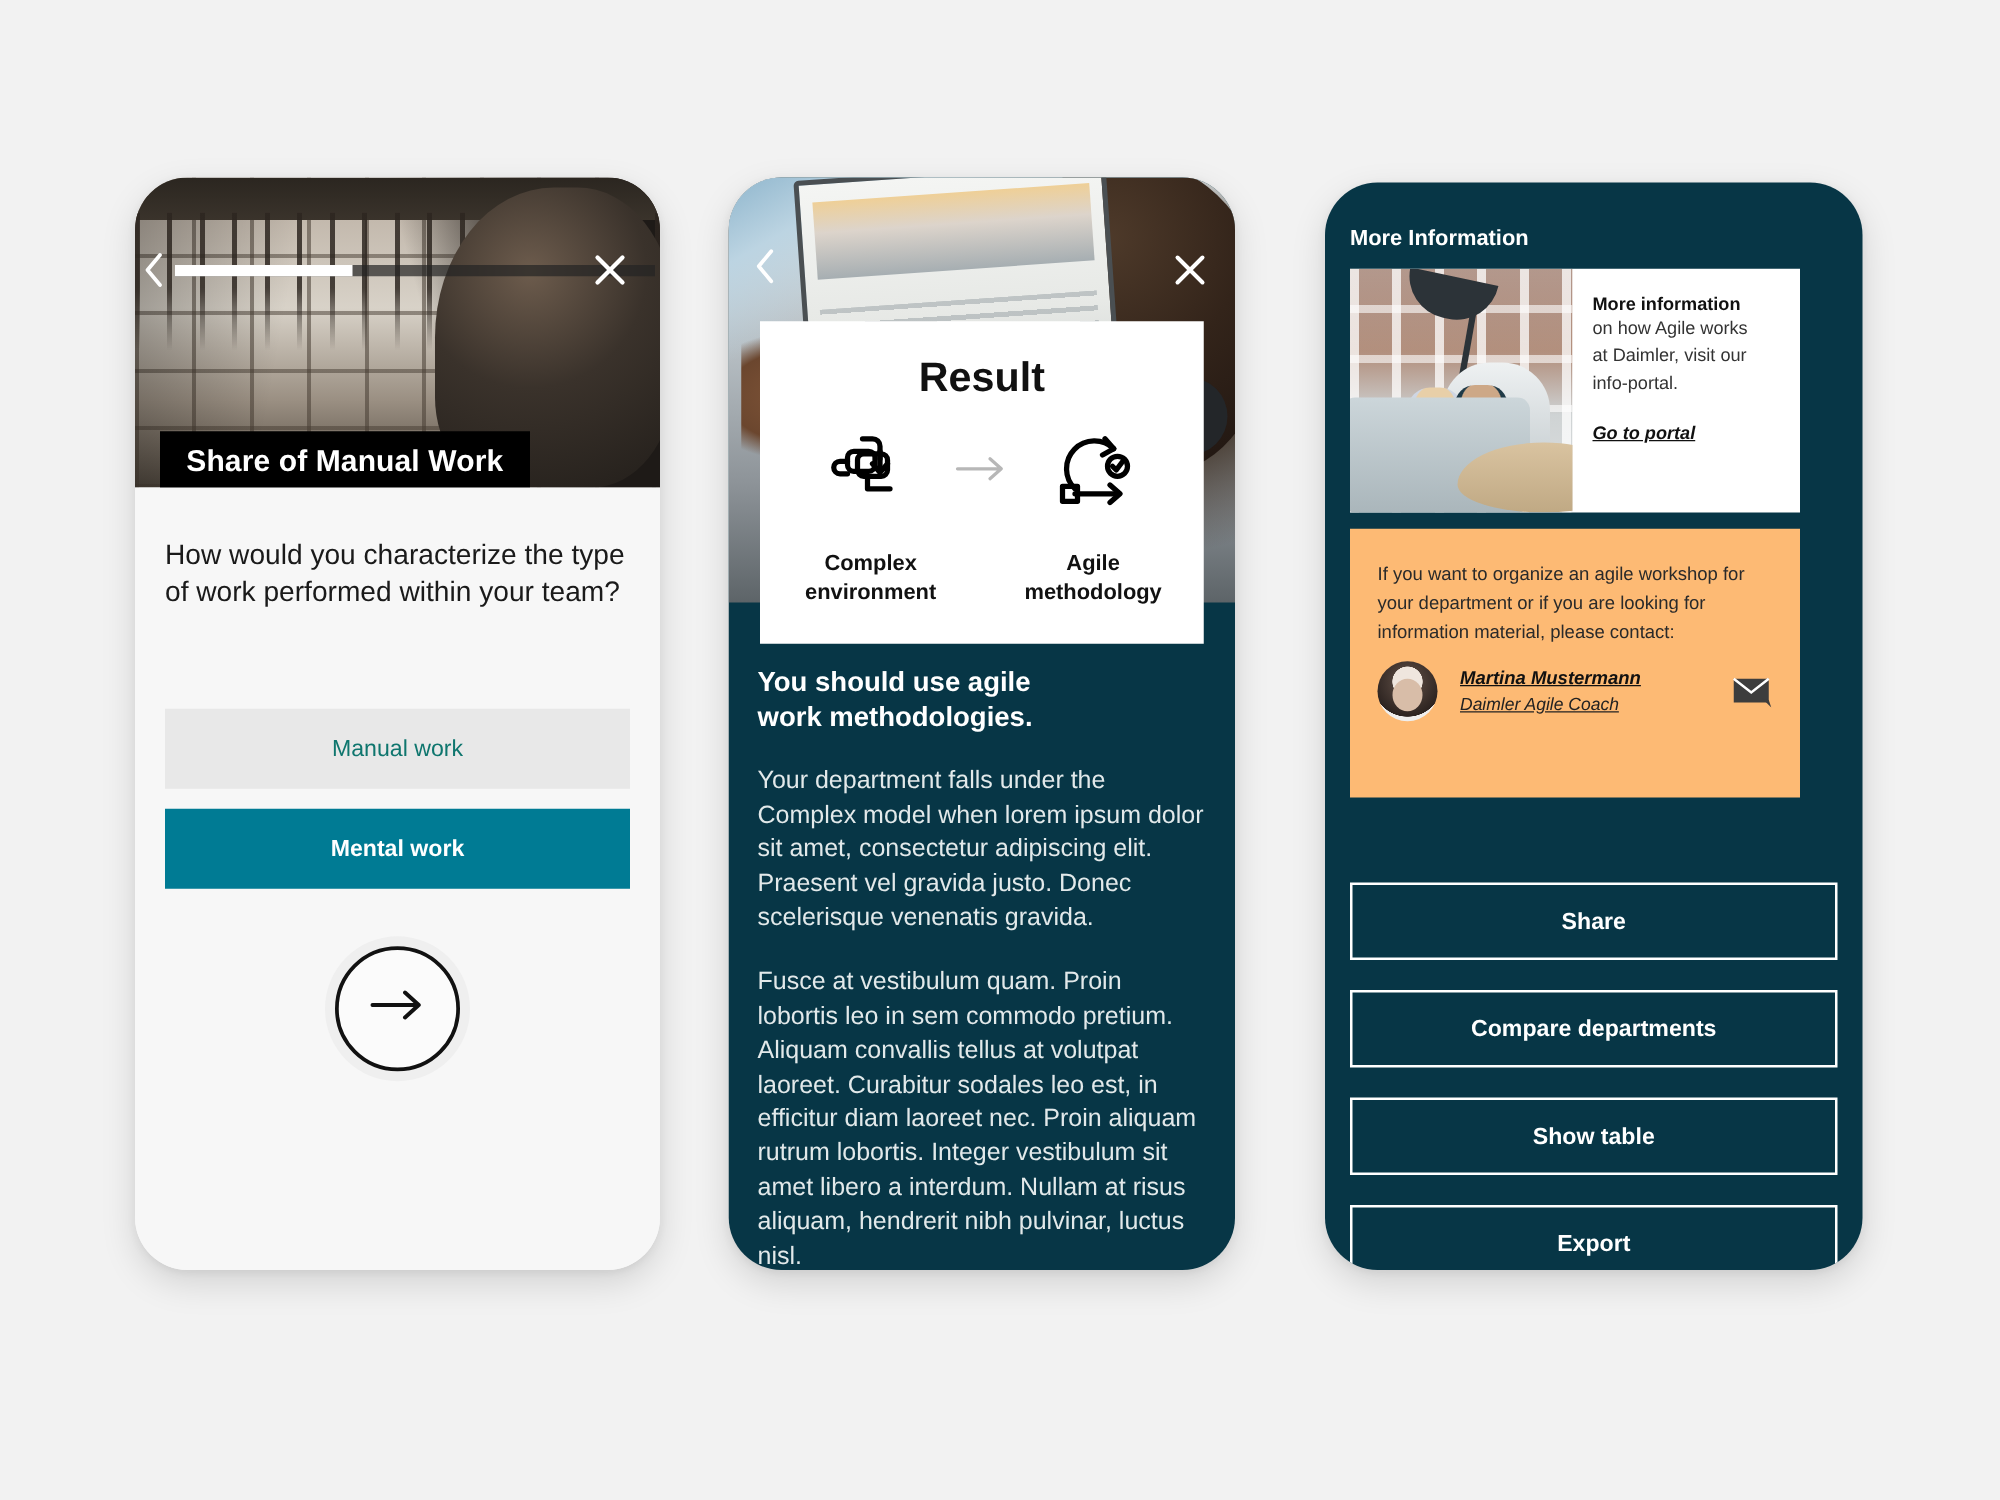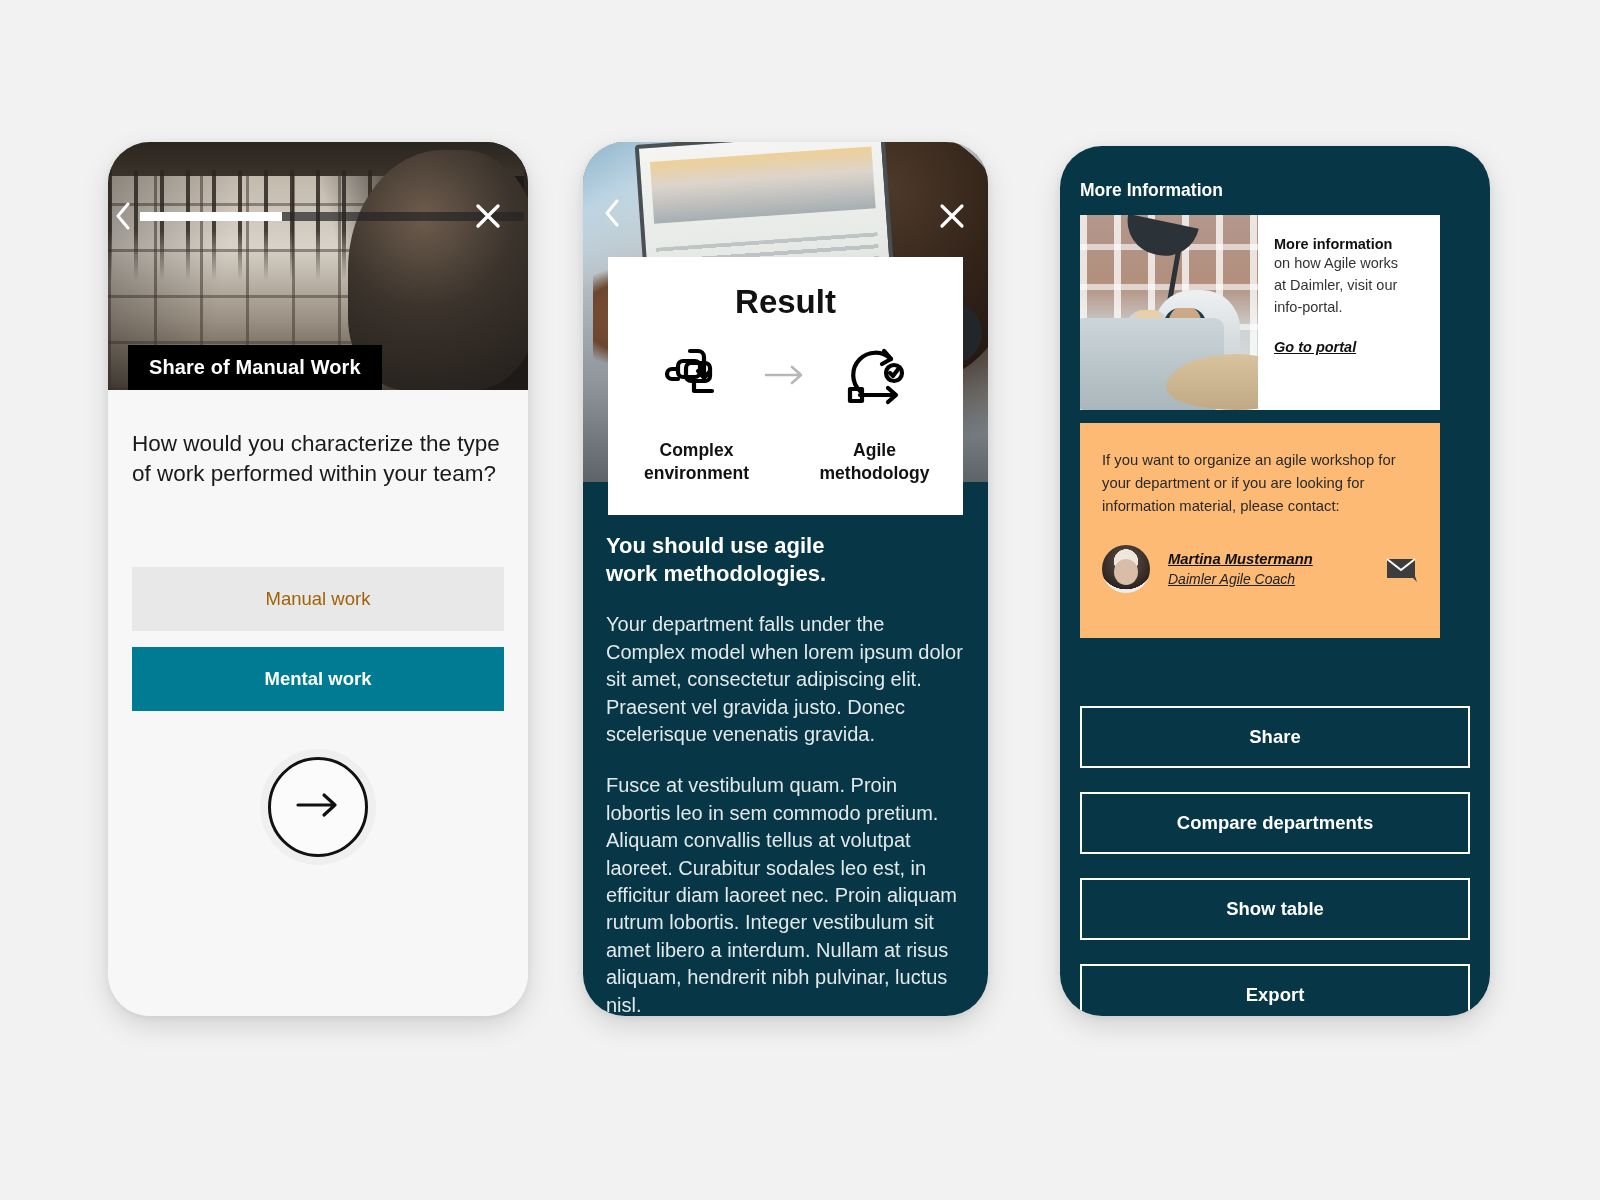--- a/index.html
+++ b/index.html
@@ -106,30 +106,30 @@
   
   .p1-topbar{ position:absolute; left:0; top:57px; width:100%; height:34px; display:flex; align-items:center; }
   .nav-chevron{ width:30px; display:flex; justify-content:center; color:#fff; }
   .progress-track{ flex:1; height:9px; background:rgba(35,35,35,.70); margin:0 4px 0 2px; }
   .progress-fill{ height:100%; background:#fff; }
   .close-btn{ position:absolute; right:22px; top:56px; width:36px; height:36px;
     display:flex; align-items:center; justify-content:center; }
 
   .title-badge{
     position:absolute; left:20px; top:203px;
-    background:#000; color:#fff; font-weight:bold; font-size:20px;
+    background:#000; color:#fff; font-weight:bold; font-size:24px;
     padding:11px 21px 12px 21px; letter-spacing:.1px;
   }
   .p1-body{ position:absolute; left:0; top:248px; width:100%; bottom:0; background:#f7f7f7; }
   .question{ margin:39px 24px 0 24px; font-size:22.5px; line-height:1.33; color:#1a1a1a; }
 
   .options{ margin:78px 24px 0 24px; }
   .option{
     height:64px; display:flex; align-items:center; justify-content:center;
-    background:#e8e8e8; color:#a16207; font-size:18.5px; margin-bottom:16px;
+    background:#e8e8e8; color:#0f766e; font-size:18.5px; margin-bottom:16px;
   }
   .option.selected{ background:#007b94; color:#fff; font-weight:bold; }
 
   .next-wrap{ display:flex; justify-content:center; margin-top:38px; }
   .next-halo{ width:116px; height:116px; border-radius:50%; background:#efefef;
     display:flex; align-items:center; justify-content:center; }
   .next-btn{ width:100px; height:100px; border-radius:50%; background:#fbfbfb;
     border:3px solid #111; display:flex; align-items:center; justify-content:center; }
 
   
@@ -161,21 +161,21 @@
   .card-info-photo{ width:178px; height:100%; position:relative; overflow:hidden; }
   .card-info-text{ flex:1; padding:21px 14px 0 16px; }
   .ci-strong{ font-size:14.5px; font-weight:bold; color:#111; }
   .ci-line{ font-size:14.5px; color:#333; line-height:1.53; }
   .ci-link{ margin-top:20px; font-size:14.5px; font-weight:bold; font-style:italic;
     color:#111; text-decoration:underline; display:inline-block; }
 
   .card-contact{ position:absolute; left:20px; top:277px; width:360px; height:215px;
     background:#fdba74; padding:26px 20px 0 22px; }
   .cc-text{ font-size:14.8px; color:#2a2a2a; line-height:1.57; }
-  .cc-person{ display:flex; align-items:center; margin-top:26px; }
+  .cc-person{ display:flex; align-items:center; margin-top:10px; }
   .avatar{ width:48px; height:48px; border-radius:50%; overflow:hidden; flex:0 0 48px;
     background:radial-gradient(circle at 50% 34%, #efe6de 0 30%, #4c3e37 31%, #2c2320 70%, #efeeed 71%);
     position:relative; }
   .avatar:after{ content:""; position:absolute; left:12px; top:14px; width:24px; height:26px;
     border-radius:50%; background:#d8bda8; }
   .cc-meta{ margin-left:18px; }
   .cc-name{ font-size:14.8px; font-weight:bold; font-style:italic; color:#111;
     text-decoration:underline; }
   .cc-role{ font-size:14px; font-style:italic; color:#222; text-decoration:underline; margin-top:4px; }
   .cc-mail{ margin-left:auto; color:#3d3d3d; display:flex; align-items:center; }

